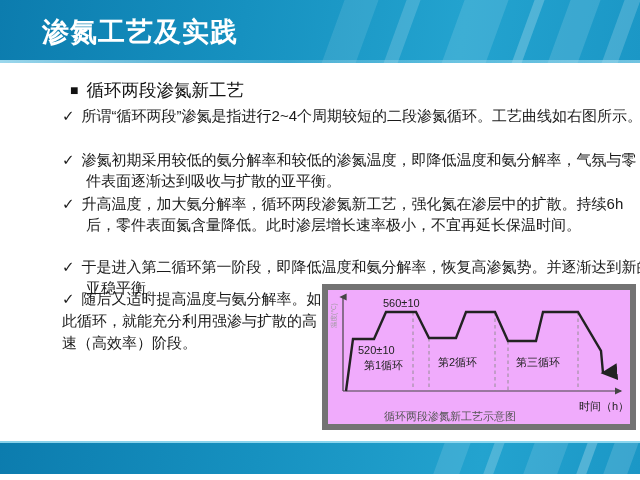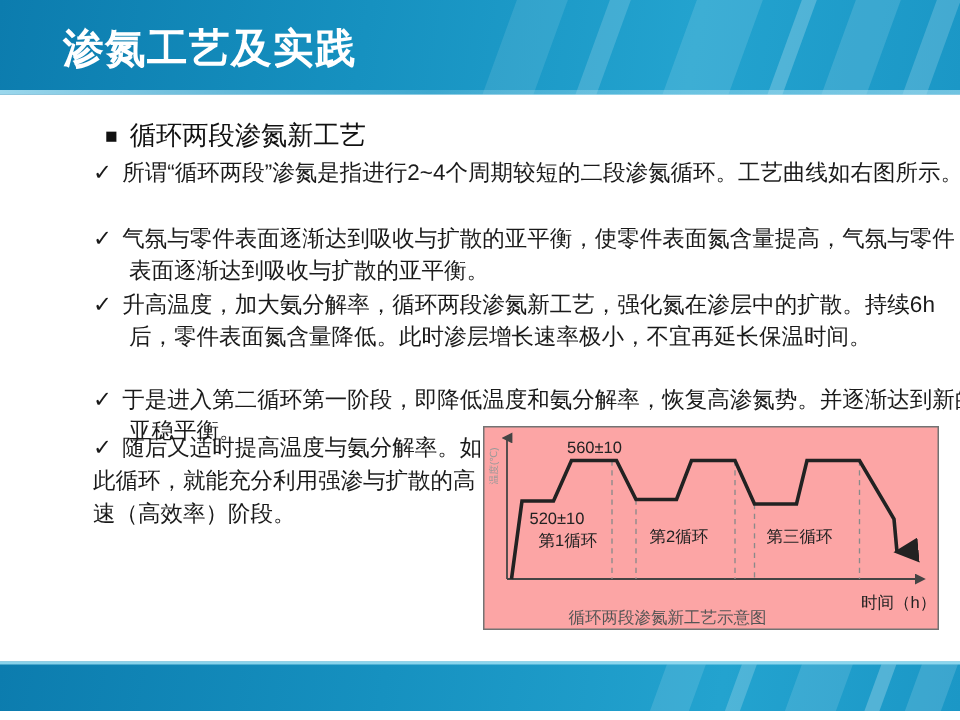--- a/index.html
+++ b/index.html
@@ -54,21 +54,21 @@
   }
   .bullet .chk{margin-right:7px;}
   .b1{left:62px;top:105px;width:564px;}
   .b2{left:62px;top:149px;width:564px;}
   .b3{left:62px;top:193px;width:564px;}
   .b4{left:62px;top:256px;width:568px;}
   .b5{left:62px;top:288px;width:262px;line-height:22px;padding-left:0;text-indent:0;}
   
   .chart-box{
     position:absolute;left:322px;top:284px;width:302px;height:134px;
-    background:#fca5a5;border:1px solid #737373;box-sizing:content-box;text-decoration:underline;
+    background:#f0abfc;border:6px solid #737373;box-sizing:content-box;text-decoration:underline;
   }
   .chart-box svg{display:block;}
   .axis{stroke:#444;stroke-width:1.2;fill:none;}
   .curve{stroke:#222;stroke-width:2.4;fill:none;stroke-linejoin:miter;}
   .dash{stroke:#8a8a8a;stroke-width:0.9;stroke-dasharray:3.5,3;fill:none;}
   .lbl{fill:#222;font-size:11px;font-family:"Liberation Sans","DejaVu Sans",sans-serif;}
   .cap{fill:#555;font-size:11px;}
   .ylab{fill:#999;font-size:6.5px;}
 </style>
 </head>
@@ -86,21 +86,21 @@
 </div>
 
 <div class="heading">
   <span class="sq">■</span><span>循环两段渗氮新工艺</span>
 </div>
 
 <div class="bullet b1">
   <span class="chk">✓</span><span>所谓“循环两段”渗氮是指进行2~4个周期较短的二段渗氮循环。工艺曲线如右图所示。</span>
 </div>
 <div class="bullet b2">
-  <span class="chk">✓</span><span>气氛与零件表面逐渐达到吸收与扩散的亚平衡，使零件表面氮含量提高，气氛与零件表面逐渐达到吸收与扩散的亚平衡。</span>
+  <span class="chk">✓</span><span>渗氮初期采用较低的氨分解率和较低的渗氮温度，即降低温度和氨分解率，气氛与零件表面逐渐达到吸收与扩散的亚平衡。</span>
 </div>
 <div class="bullet b3">
   <span class="chk">✓</span><span>升高温度，加大氨分解率，循环两段渗氮新工艺，强化氮在渗层中的扩散。持续6h后，零件表面氮含量降低。此时渗层增长速率极小，不宜再延长保温时间。</span>
 </div>
 <div class="bullet b4">
   <span class="chk">✓</span><span>于是进入第二循环第一阶段，即降低温度和氨分解率，恢复高渗氮势。并逐渐达到新的亚稳平衡。</span>
 </div>
 <div class="bullet b5">
   <span class="chk">✓</span><span>随后又适时提高温度与氨分解率。如此循环，就能充分利用强渗与扩散的高速（高效率）阶段。</span>
 </div>

